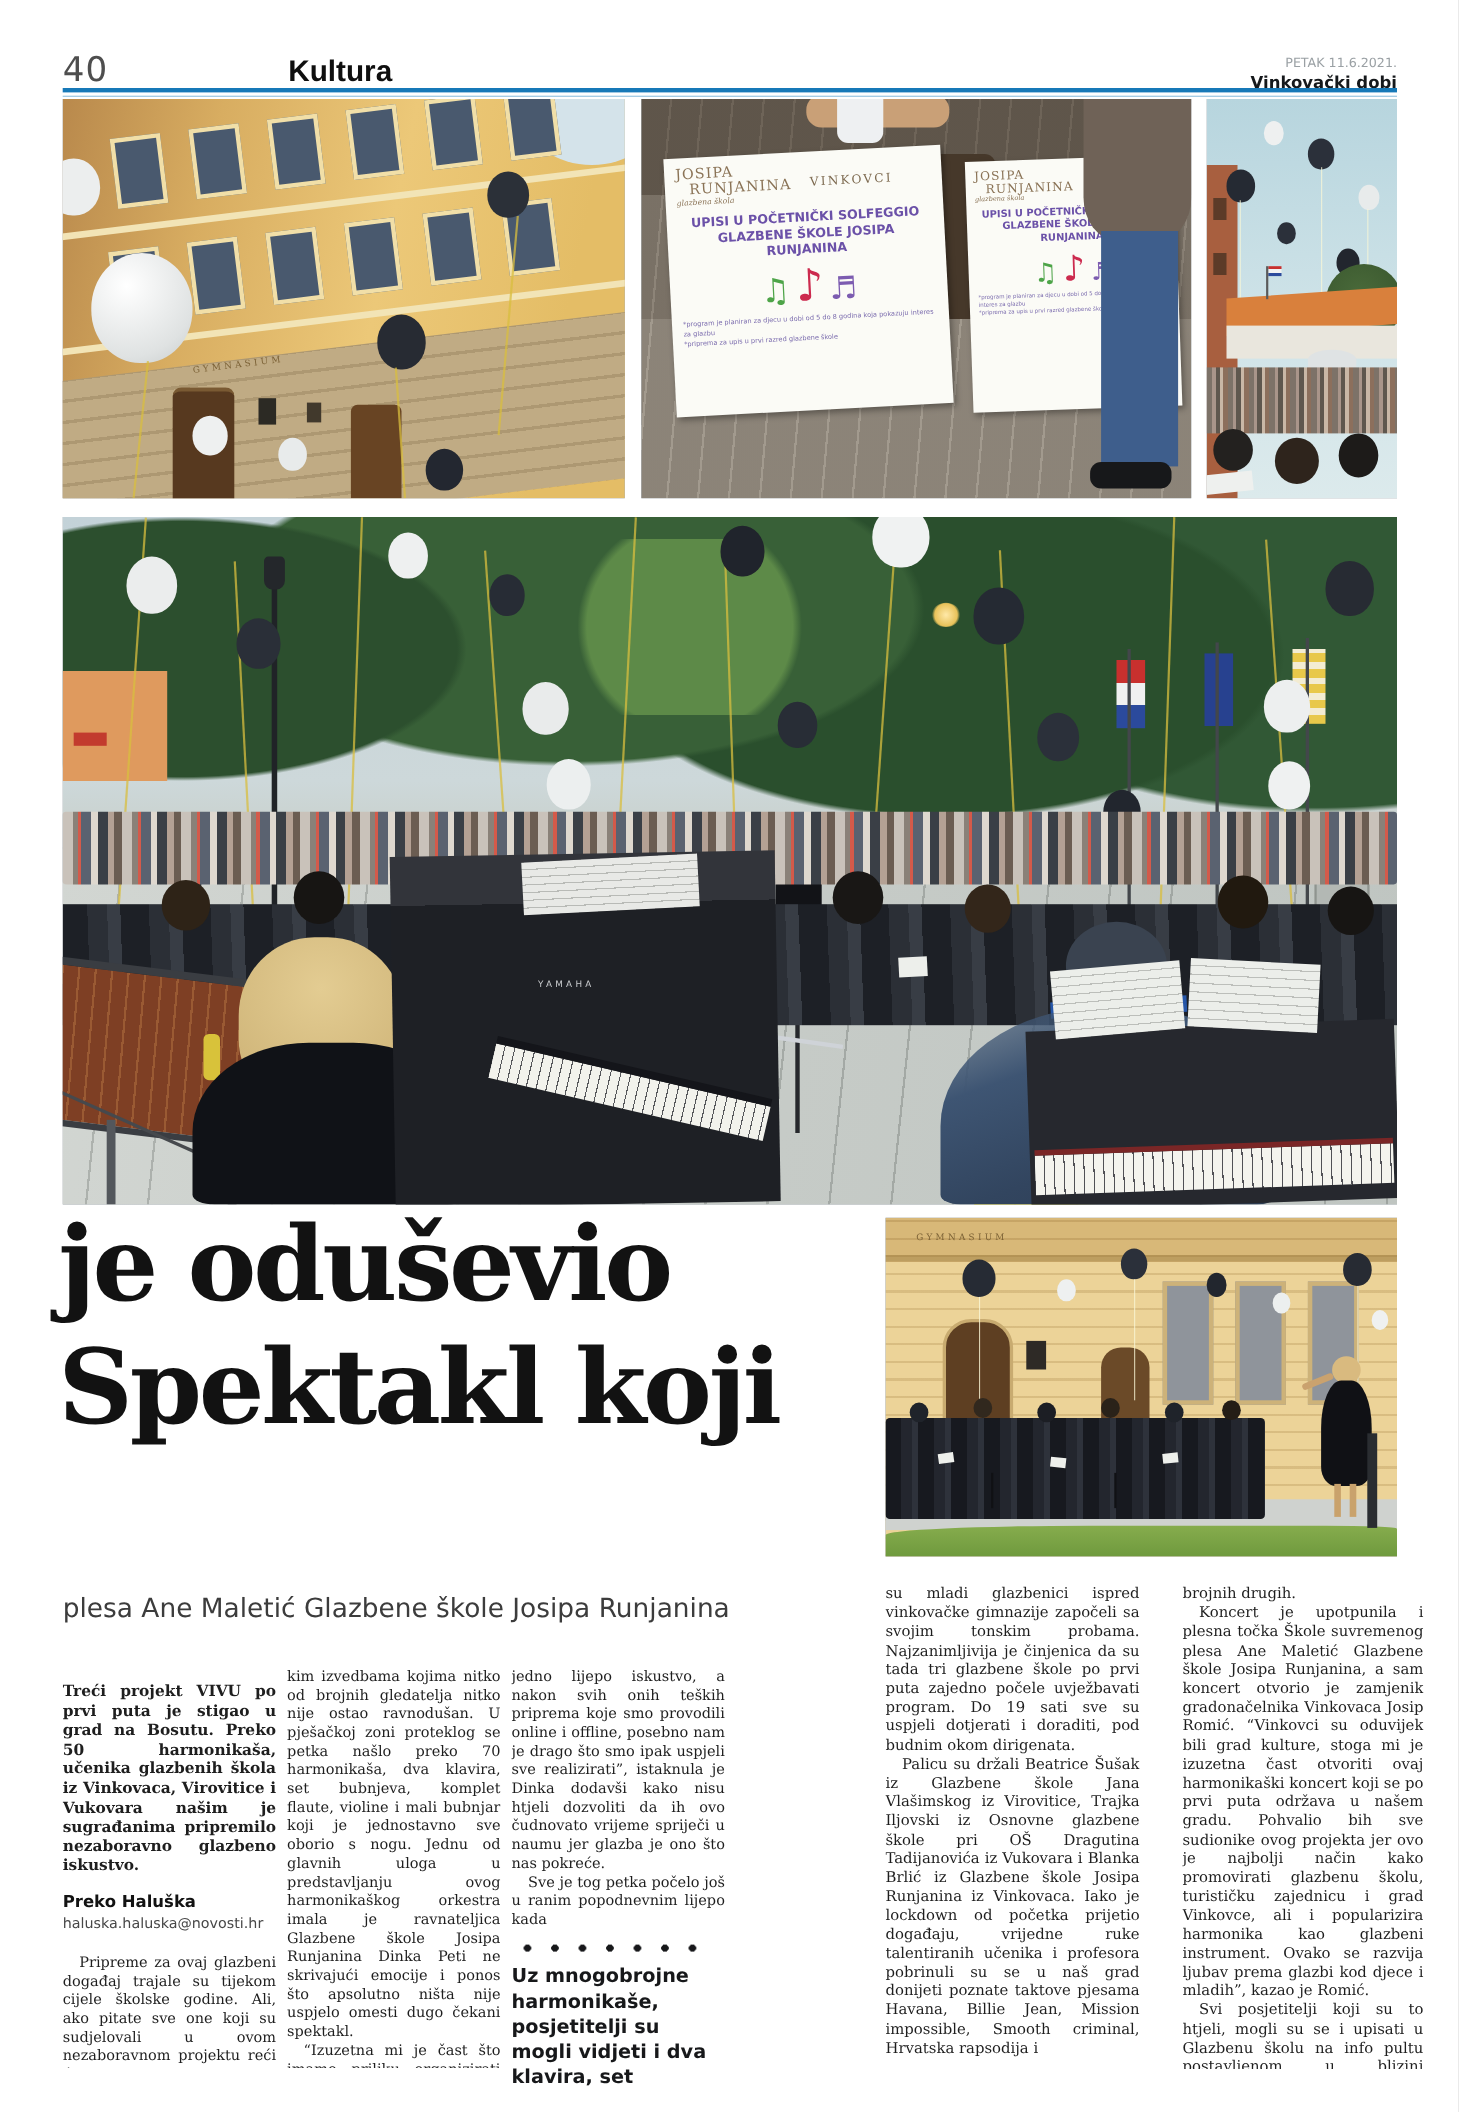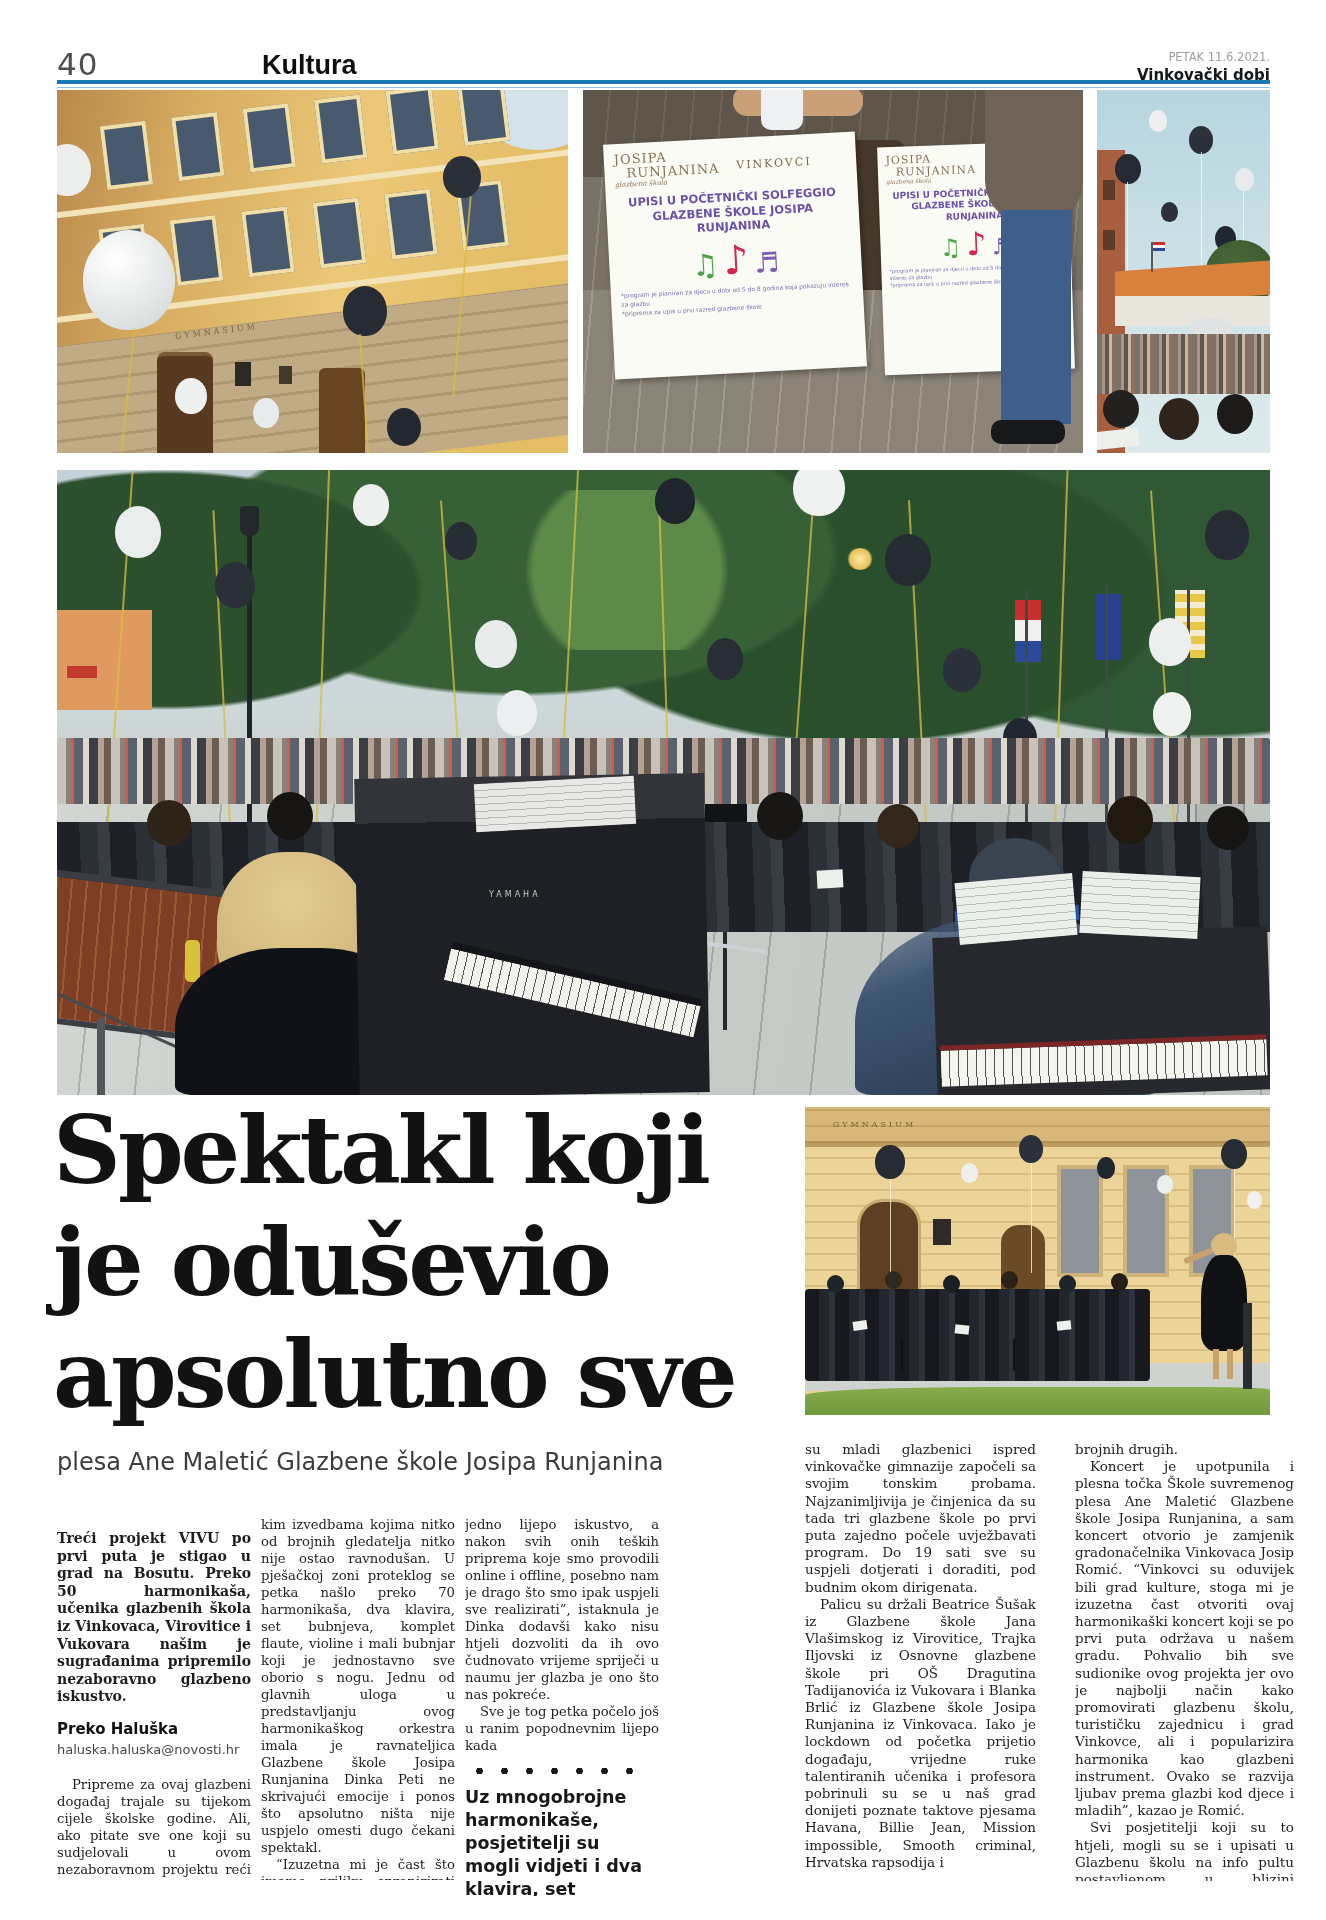--- a/index.html
+++ b/index.html
@@ -269,23 +269,22 @@
     <i class="s" style="left:898px;top:438px;width:124px;height:15px;background:#2656a8;transform:rotate(-3deg);"></i>
     <i class="s" style="left:798px;top:446px;width:306px;height:179px;background:linear-gradient(160deg,#41587680 , #3e5573 30%,#32455f 65%,#2c3c52);border-radius:48% 44% 6% 6% / 60% 56% 5% 5%;"></i>
 
     <i class="s" style="left:878px;top:462px;width:335px;height:163px;background:#26282e;transform:rotate(-2deg);"></i>
     <i class="s" style="left:900px;top:408px;width:118px;height:62px;background:repeating-linear-gradient(0deg,#eceeea 0 7px,#bcbeba 7px 8px);transform:rotate(-5deg);"></i>
     <i class="s" style="left:1024px;top:404px;width:118px;height:62px;background:repeating-linear-gradient(0deg,#eceeea 0 7px,#bcbeba 7px 8px);transform:rotate(3deg);"></i>
     <i class="s" style="left:884px;top:570px;width:326px;height:36px;background:repeating-linear-gradient(90deg,#f4f4ee 0 8px,#505156 8px 9px);border-top:5px solid #7a2626;transform:rotate(-2deg);"></i>
   </div>
 
   <div class="headline">
+    <div>je oduševio</div>
     <div>Spektakl koji</div>
-    <div>je oduševio</div>
-    <div>apsolutno sve</div>
   </div>
 
   <div class="ph" style="left:805px;top:1107px;width:465px;height:308px;">
     <i class="s" style="inset:0;background:linear-gradient(#d8b878 0 13%,#ecd398 13% 100%),repeating-linear-gradient(0deg,rgba(150,120,60,.2) 0 2px,rgba(0,0,0,0) 2px 16px);background-blend-mode:multiply;"></i>
     <span class="gymtxt" style="left:28px;top:13px;font-size:8px;">GYMNASIUM</span>
     <i class="s" style="left:0;top:34px;width:465px;height:6px;background:rgba(150,120,60,.4);"></i>
     <i class="s" style="left:52px;top:92px;width:58px;height:125px;background:#5e3f22;border-radius:26px 26px 0 0;border:3px solid #c8ab70;"></i>
     <i class="s" style="left:196px;top:118px;width:44px;height:96px;background:#6b4a28;border-radius:18px 18px 0 0;"></i>
     <i class="s" style="left:128px;top:112px;width:18px;height:26px;background:#2e2a26;"></i>
     <i class="s win" style="left:252px;top:58px;width:46px;height:112px;background:#8f949b;border-color:#cdb279;"></i>

